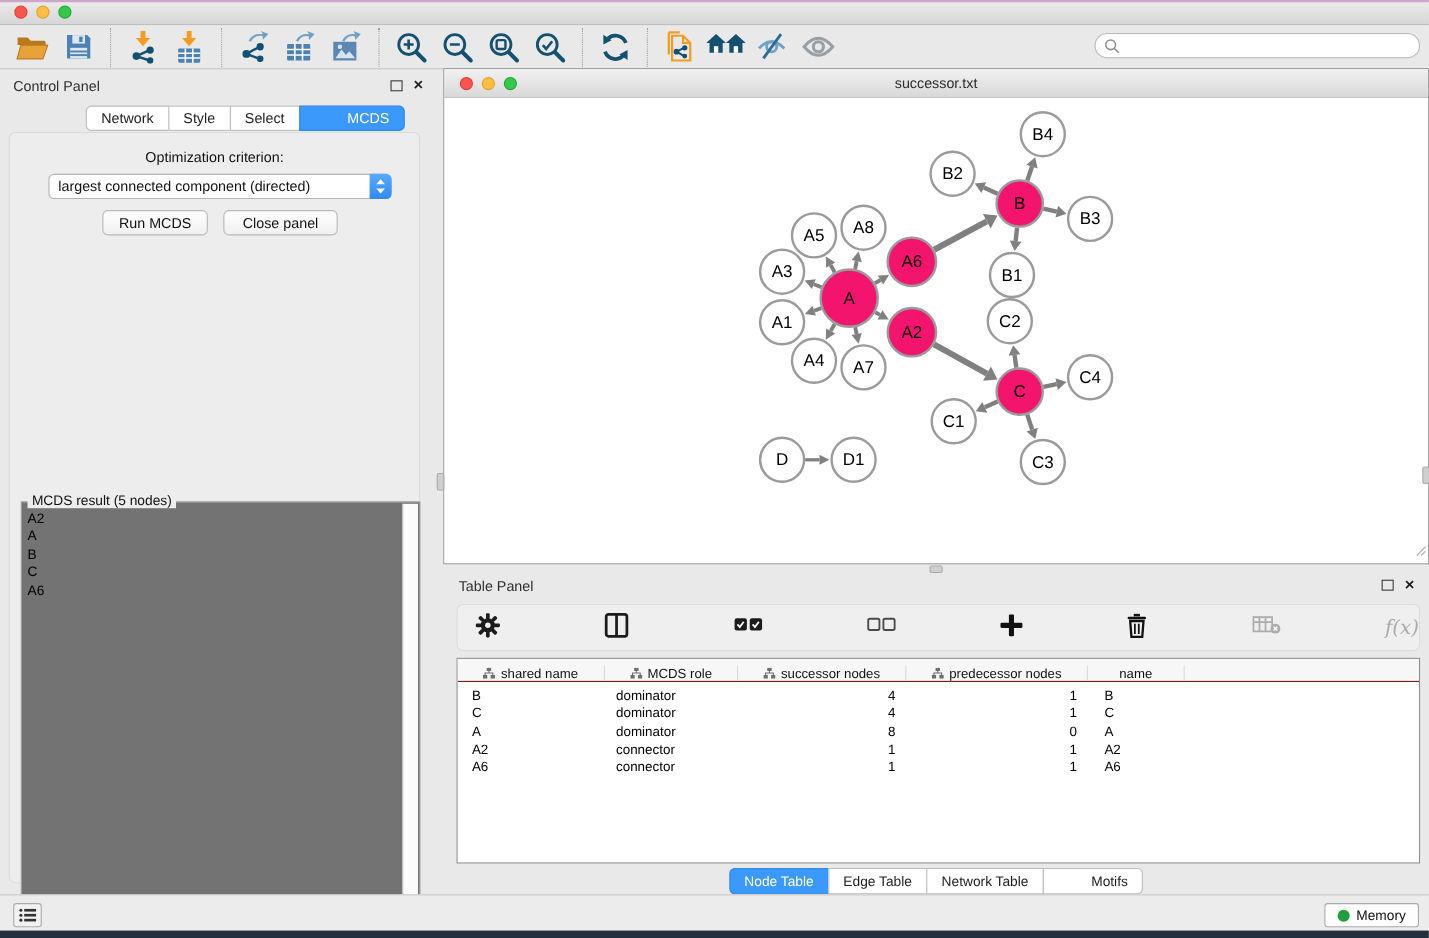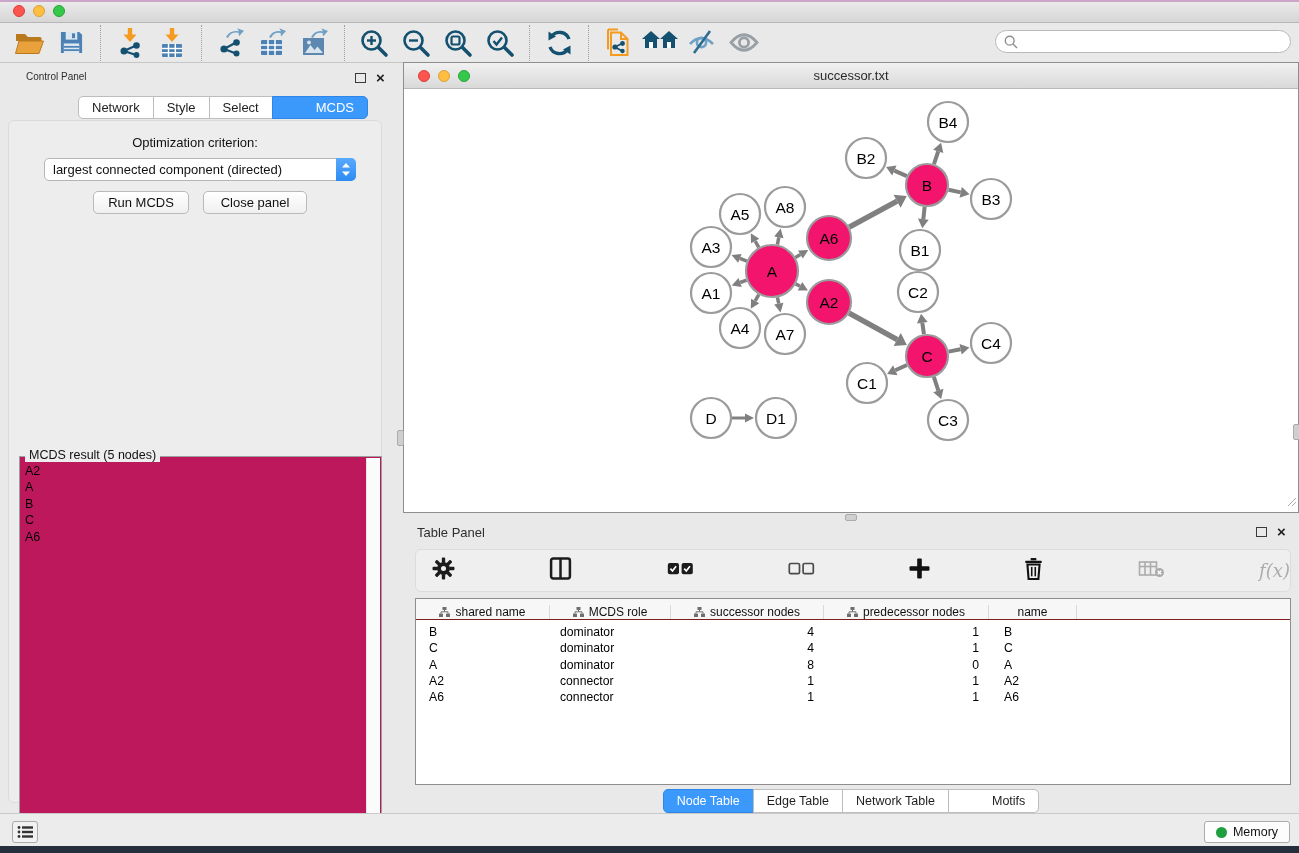--- a/index.html
+++ b/index.html
@@ -24,21 +24,21 @@
   #toolbar{position:absolute;left:0;top:23px;width:1299px;height:39px;background:#E9E9E9;
     border-bottom:1px solid #C6C6C6;display:flex;align-items:center;}
   .tb-group{display:flex;align-items:center;gap:6px;padding:0 11px;height:36px;
     border-right:1px dotted #9F9F9F;}
   .tb-group.last{border-right:none;}
   .tb-btn{width:36px;height:34px;display:flex;align-items:center;justify-content:center;}
   #search-box{position:absolute;left:995px;top:30px;width:296px;height:23px;background:#FFF;
     border:1px solid #B9B9B9;border-radius:12px;box-sizing:border-box;display:flex;align-items:center;padding-left:8px;}
   #search-box input{border:none;outline:none;flex:1;font-size:12px;background:transparent;margin-left:5px;font-family:inherit;}
   
-  #cp-title{position:absolute;left:26px;top:71px;font-size:10px;color:#2E2E2E;}
+  #cp-title{position:absolute;left:12px;top:71px;font-size:13px;color:#2E2E2E;}
   .win-ctrls{position:absolute;display:flex;gap:10px;align-items:center;}
   #cp-ctrls{left:355px;top:72px;}
   .float-box{width:9px;height:8px;border:1.5px solid #3A3A3A;display:inline-block;}
   .close-x{font-size:15px;font-weight:700;color:#1E1E1E;line-height:12px;}
   #cp-tabs{position:absolute;left:78px;top:96px;display:flex;}
   .seg-tab{height:21px;line-height:21px;padding:0 13px;font-size:13px;background:#FFF;
     border:1px solid #BDBDBD;margin-left:-1px;color:#1E1E1E;text-align:center;}
   .seg-tab.first{border-radius:5px 0 0 5px;margin-left:0;}
   .seg-tab.last{border-radius:0 5px 5px 0;padding-left:43px;}
   .seg-tab.active{background:#3B99FC;border-color:#2E86EA;color:#FFF;}
@@ -47,21 +47,21 @@
   #opt-label{position:absolute;left:0;top:14px;width:100%;text-align:center;font-size:13px;color:#111;}
   #criterion{position:absolute;left:35px;top:37px;width:312px;height:23px;background:#FFF;
     border:1px solid #B5B5B5;border-radius:5px;box-sizing:border-box;display:flex;align-items:center;}
   #criterion .val{flex:1;font-size:13px;padding-left:8px;color:#111;white-space:nowrap;}
   #criterion .stepper{width:20px;height:23px;margin:-1px -1px 0 0;background:linear-gradient(#58AAFD,#2E8BF2);
     border-radius:0 5px 5px 0;display:flex;align-items:center;justify-content:center;}
   .aq-btn{position:absolute;height:23px;background:linear-gradient(#FFFFFF,#F0F0F0);border:1px solid #B9B9B9;
     border-radius:5px;box-sizing:border-box;font-size:13px;color:#111;text-align:center;line-height:21px;}
   #run-btn{left:84px;top:70px;width:96px;}
   #closep-btn{left:194px;top:70px;width:104px;}
-  #mcds-box{position:absolute;left:10px;top:335px;width:363px;height:360px;background:#be185d;
+  #mcds-box{position:absolute;left:10px;top:335px;width:363px;height:360px;background:#737373;
     border:1px solid #9E9E9E;box-sizing:border-box;}
   #mcds-legend{position:absolute;left:5px;top:-9px;background:#EDEDED;padding:0 4px;font-size:12.5px;color:#111;}
   #mcds-list{position:absolute;left:0;top:3px;right:15px;bottom:2px;overflow:hidden;
     font-size:12.5px;line-height:16.4px;padding:3px 0 0 5px;color:#000;}
   #mcds-scroll{position:absolute;right:1px;top:1px;bottom:1px;width:13px;background:#FBFBFB;border-left:1px solid #E6E6E6;}
   
   #net-win{position:absolute;left:403px;top:62px;width:896px;height:451px;background:#FFF;
     border:1px solid #8E8E8E;box-sizing:border-box;}
   #net-titlebar{position:absolute;left:0;top:0;width:100%;height:26px;
     background:linear-gradient(#F1F1F1,#D9D9D9);border-bottom:1px solid #B9B9B9;box-sizing:border-box;}

